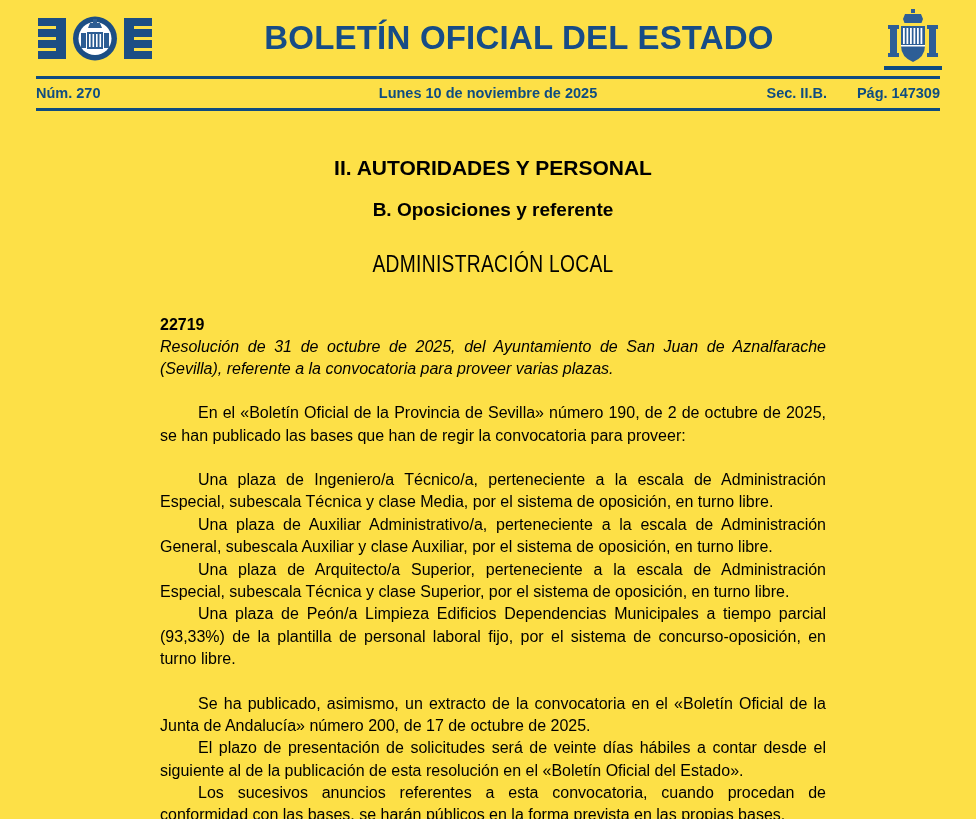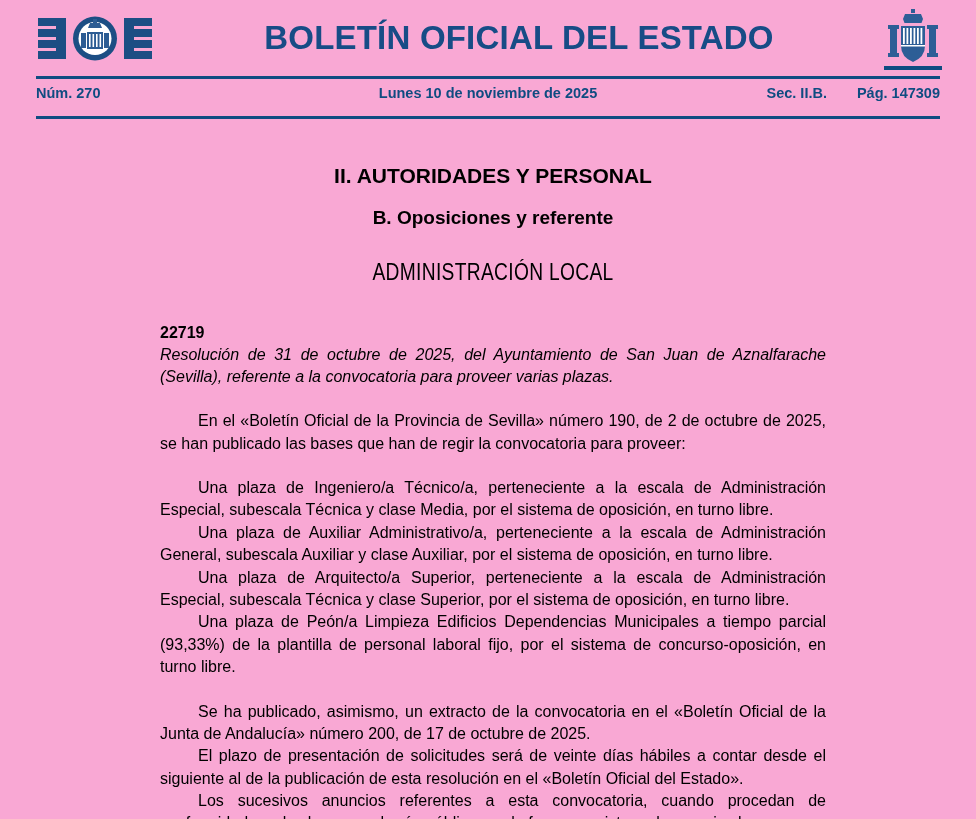--- a/index.html
+++ b/index.html
@@ -6,21 +6,21 @@
   html, body {
     margin: 0; padding: 0;
     width: 976px; height: 819px;
     background: #ffffff;
     font-family: "Liberation Sans", sans-serif;
     -webkit-font-smoothing: antialiased;
   }
   .page {
     position: relative;
     width: 976px; height: 819px;
-    background: #f9a8d4;
+    background: #fde047;
     overflow: hidden;
   }
 
   
   .masthead {
     position: relative;
     height: 76px;
     display: flex;
     align-items: center;
     padding: 0 34px 0 36px;
@@ -46,21 +46,21 @@
   
   .rule {
     height: 3px;
     background: #0F4C81;
     margin: 0 36px;
   }
   .rule-bottom { height: 3px; background: #0F4C81; margin: 0 36px; }
   .infobar {
     display: flex;
     align-items: center;
-    padding: 6px 36px 15px 36px;
+    padding: 6px 36px 7px 36px;
     color: #0F4C81;
     font-size: 14.5px;
     font-weight: bold;
   }
   .infobar .left { flex: 0 0 auto; min-width: 190px; text-align: left; }
   .infobar .center { flex: 1 1 auto; text-align: center; }
   .infobar .right {
     flex: 0 0 auto; min-width: 190px; text-align: right;
     display: flex; justify-content: flex-end; gap: 30px;
   }

